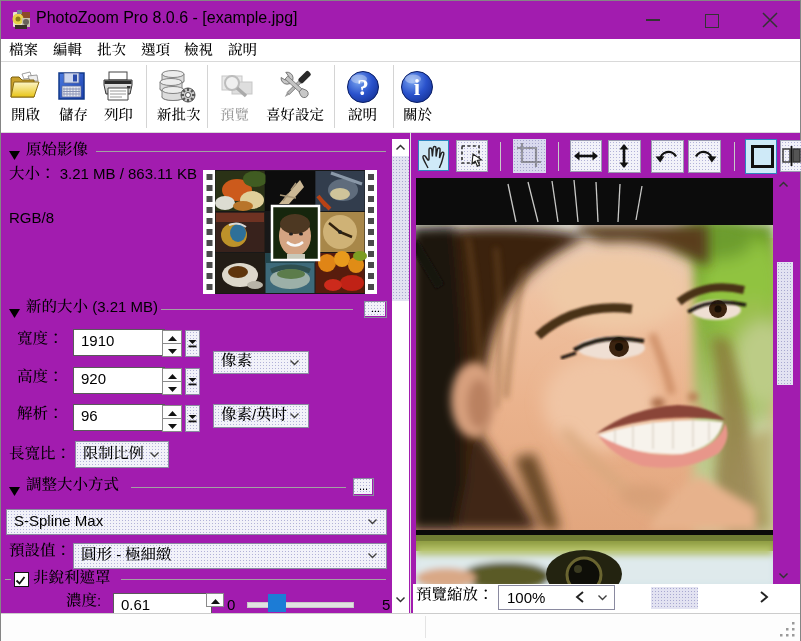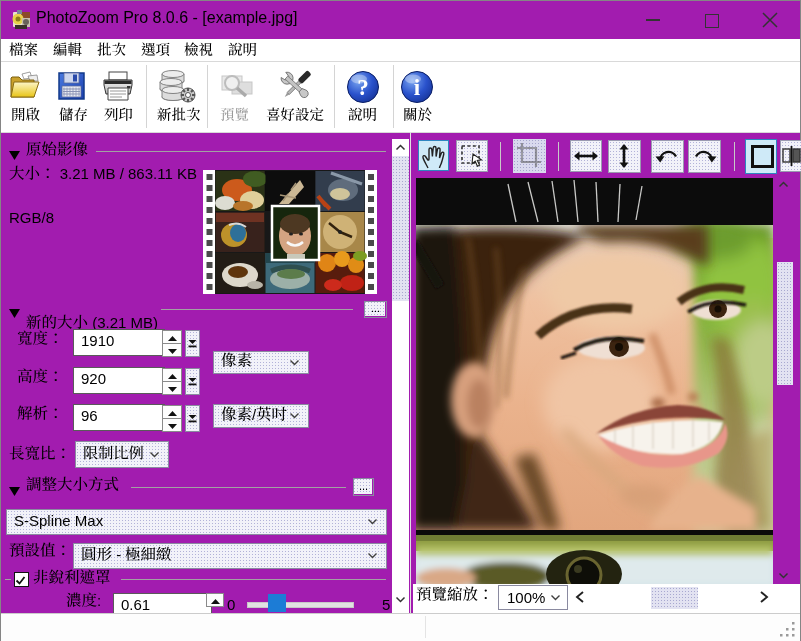--- a/index.html
+++ b/index.html
@@ -461,21 +461,21 @@
 <ellipse cx="156" cy="86" rx="7" ry="5" fill="#88a828">
 <rect x="57" y="28" width="47" height="54" fill="#1a2a10">
 <ellipse cx="80" cy="58" rx="16" ry="20" fill="#d8a888">
 <ellipse cx="80" cy="48" rx="15" ry="10" fill="#584028">
 <path d="M70,62 q10,8 18,0" stroke="#fff" stroke-width="2" fill="none">
 <rect x="57" y="28" width="47" height="54" fill="none" stroke="#fff" stroke-width="2.5">
 </rect></path></ellipse></ellipse></rect></ellipse></ellipse></ellipse></circle></circle></circle></rect></ellipse></path></ellipse></rect></ellipse></ellipse></ellipse></rect></circle></path></circle></rect></rect></path></ellipse></ellipse></rect></path></path></ellipse></ellipse></rect></path></path></rect></ellipse></ellipse></ellipse></ellipse></rect></rect></g></rect></rect></rect></rect></rect></rect></rect></rect></rect></rect></rect></rect></rect></rect></rect></rect></rect></rect></rect></rect></rect></rect></div>
 <div style="position:absolute;left:8px;top:303px;width:12px;height:10px;"><svg width="11" height="9">
         <polygon points="0,0 11,0 5.5,9" fill="#000"></polygon>
       </svg></div>
-<div style="position:absolute;left:25px;top:313px;width:170px;height:18px;"><svg class="cj" width="62.0" height="15.5" viewBox="0 0 4000 1000" style="vertical-align:-1.9px">
+<div style="position:absolute;left:25px;top:297px;width:170px;height:18px;"><svg class="cj" width="62.0" height="15.5" viewBox="0 0 4000 1000" style="vertical-align:-1.9px">
         <g fill="#000" transform="translate(0,880) scale(1,-1)">
           <use href="#g65b0" x="0"></use>
           <use href="#g7684" x="1000"></use>
           <use href="#g5927" x="2000"></use>
           <use href="#g5c0f" x="3000"></use>
         </g>
       </svg><span style="font-size:15px;"> (3.21 MB)</span></div>
 <div class="hline" style="left:160px;top:308px;width:192px;"></div>
 <div class="dit" style="position:absolute;left:363px;top:300px;width:21px;height:15px;">
       <div style="position:absolute;left:0;top:0;width:21px;height:15px;border:1px solid #8a8aa0;font-size:11px;text-align:center;line-height:13px;">...</div>
@@ -842,21 +842,21 @@
 <div style="position:absolute;left:412px;top:583px;width:387px;height:29px;background:#fff;"></div>
 <div style="position:absolute;left:415px;top:585px;width:82px;height:17px;"><svg class="cj" width="77.5" height="15.5" viewBox="0 0 5000 1000" style="vertical-align:-1.9px">
         <g fill="#000" transform="translate(0,880) scale(1,-1)">
           <use href="#g9810" x="0"></use>
           <use href="#g89bd" x="1000"></use>
           <use href="#g7e2e" x="2000"></use>
           <use href="#g653e" x="3000"></use>
           <use href="#gff1a" x="4000"></use>
         </g>
       </svg></div>
-<div style="position:absolute;left:497px;top:584px;width:68px;height:23px;border:1px solid #8a8aa0;background:#fff;">
+<div style="position:absolute;left:497px;top:584px;width:68px;height:23px;border:1px solid #8a8aa0;background:#fff;padding-left:47px;">
       <div style="position:absolute;left:8px;top:3px;font-size:15px;">100%</div>
       <div style="position:absolute;right:6px;top:8px;"><svg width="11" height="7" viewBox="0 0 11 7" style="vertical-align:top">
           <polyline points="1.5,1.5 5.5,5.5 9.5,1.5" fill="none" stroke="#404040" stroke-width="1.4"></polyline>
         </svg></div>
     </div>
 <div style="position:absolute;left:574px;top:589px;width:10px;height:14px;"><svg width="10" height="14">
         <polyline points="8,2 2,7 8,12" fill="none" stroke="#222" stroke-width="1.9"></polyline>
       </svg></div>
 <div class="dit2" style="position:absolute;left:650px;top:586px;width:47px;height:22px;"></div>
 <div style="position:absolute;left:758px;top:589px;width:10px;height:14px;"><svg width="10" height="14">

